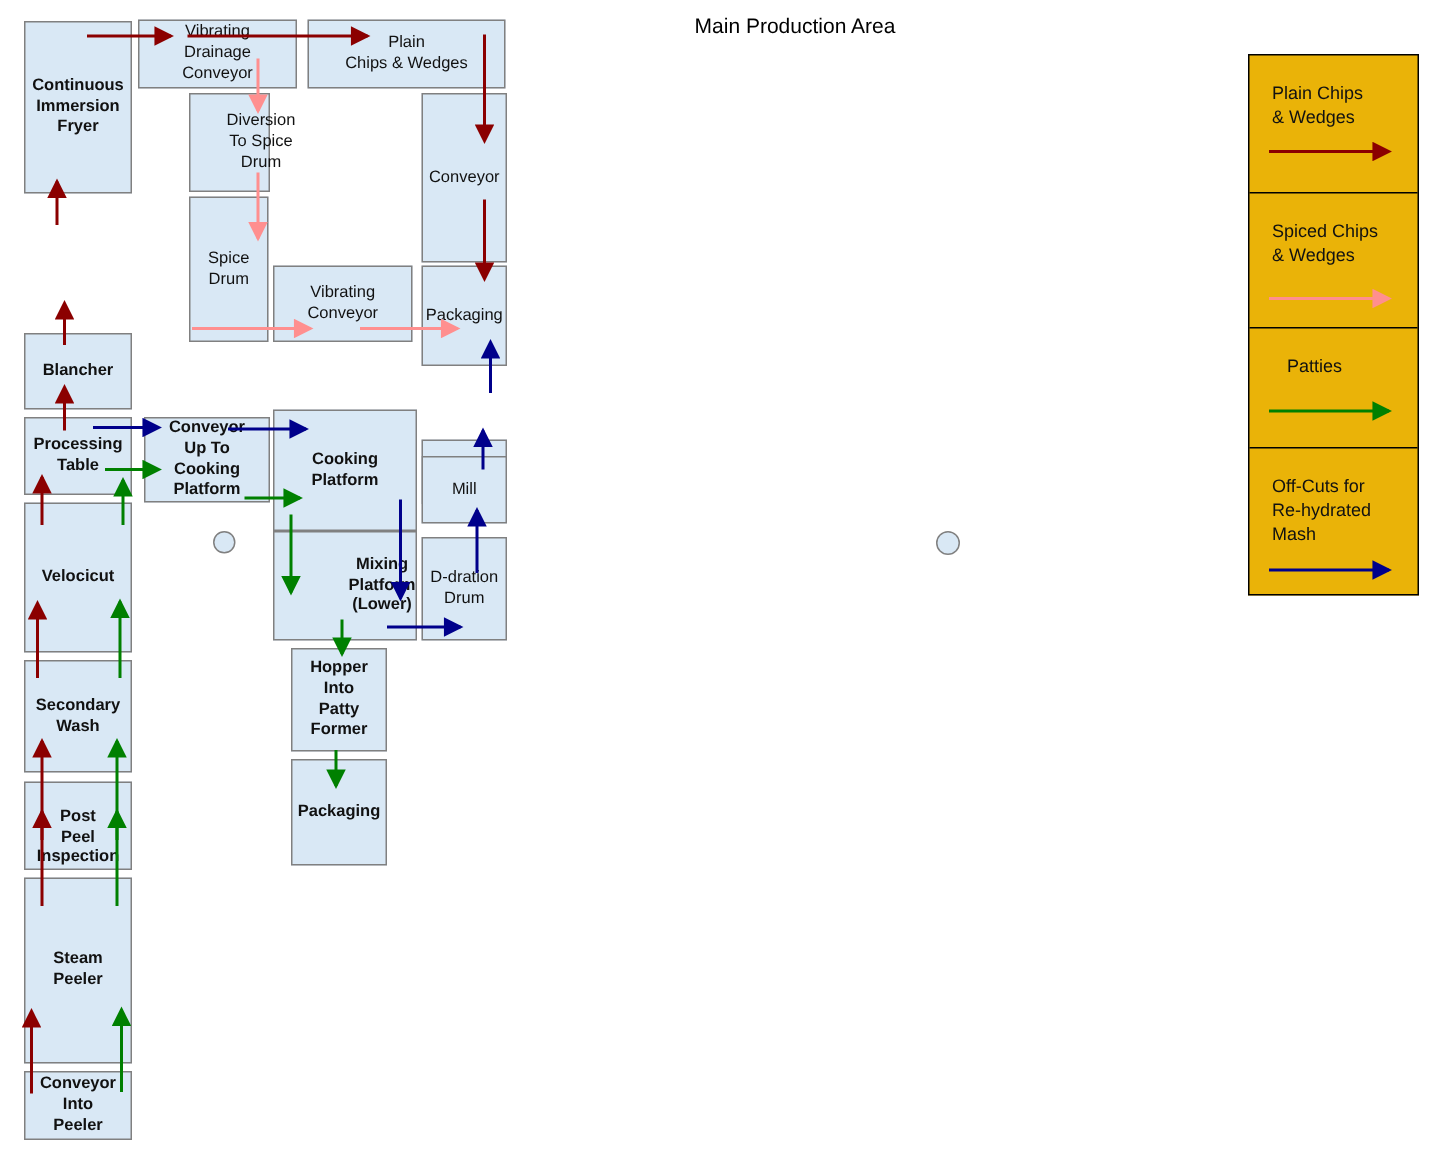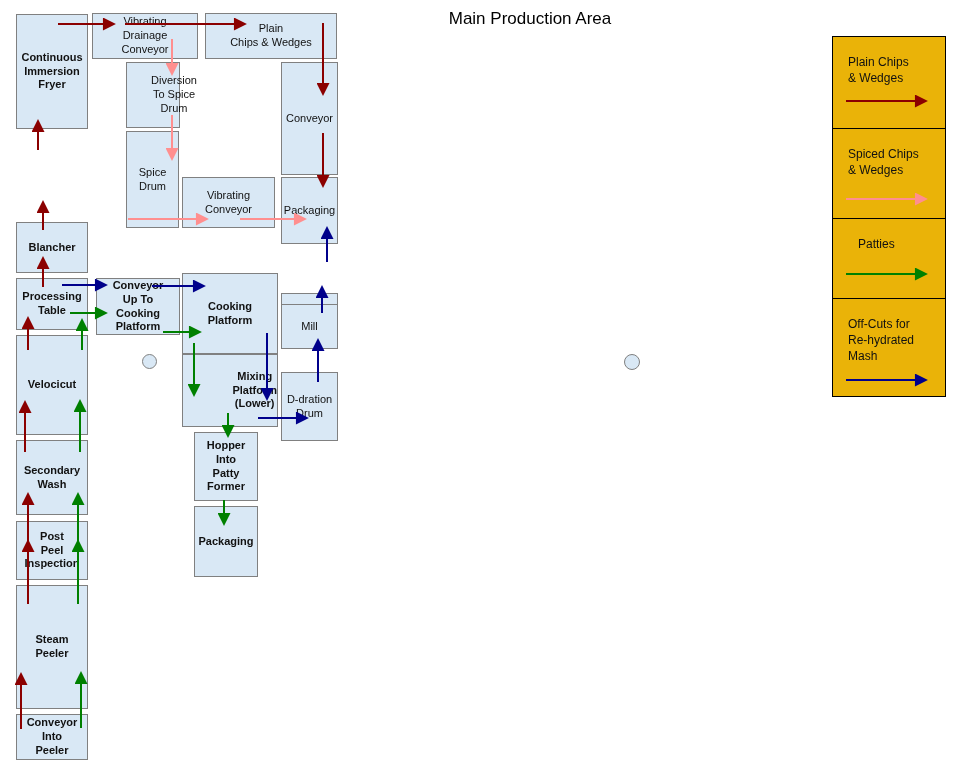--- a/index.html
+++ b/index.html
@@ -12,21 +12,21 @@
     display:flex;align-items:center;justify-content:center;text-align:center;
     font-size:11px;line-height:1.25;white-space:pre-line;box-sizing:border-box;z-index:1;
   }
   .node.bold{font-weight:bold;}
   .circle{
     position:absolute;background:var(--c-box_fill);border:1px solid var(--c-box_border);
     border-radius:50%;box-sizing:border-box;z-index:1;
   }
   #title{
     position:absolute;left:380px;top:9px;width:300px;text-align:center;
-    font-size:17px;color:#000;z-index:1;
+    font-size:14px;color:#000;z-index:1;
   }
   #legend{
     position:absolute;left:832px;top:36px;width:114px;border:1px solid #000;
     background:#eab308;box-sizing:border-box;z-index:1;
   }
   .legend-cell{position:relative;box-sizing:border-box;border-top:1px solid #000;}
   .legend-cell:first-child{border-top:none;}
   .legend-label{
     padding:17px 6px 0 15px;font-size:12px;line-height:1.35;color:#111;white-space:pre-line;
   }
@@ -50,21 +50,21 @@
 
   <div class="node bold" style="left:16px;top:14px;width:72px;height:115px;"><span>Continuous
 Immersion
 Fryer</span></div>
   <div class="node bold" style="left:16px;top:222px;width:72px;height:51px;"><span>Blancher</span></div>
   <div class="node bold" style="left:16px;top:278px;width:72px;height:52px;"><span>Processing
 Table</span></div>
   <div class="node bold" style="left:16px;top:335px;width:72px;height:100px;"><span>Velocicut</span></div>
   <div class="node bold" style="left:16px;top:440px;width:72px;height:75px;"><span>Secondary
 Wash</span></div>
-  <div class="node bold" style="left:16px;top:521px;width:72px;height:59px;"><span>Post
+  <div class="node bold" style="left:16px;top:521px;width:72px;height:59px;align-items:flex-end;"><span>Post
 Peel
 Inspection</span></div>
   <div class="node bold" style="left:16px;top:585px;width:72px;height:124px;"><span>Steam
 Peeler</span></div>
   <div class="node bold" style="left:16px;top:714px;width:72px;height:46px;"><span>Conveyor
 Into
 Peeler</span></div>
 
   <div class="node" style="left:92px;top:13px;width:106px;height:46px;"><span>Vibrating
 Drainage
@@ -77,21 +77,21 @@
 Drum</span></div>
   <div class="node" style="left:126px;top:131px;width:53px;height:97px;"><span>Spice
 Drum</span></div>
   <div class="node" style="left:182px;top:177px;width:93px;height:51px;"><span>Vibrating
 Conveyor</span></div>
 
   <div class="node" style="left:281px;top:62px;width:57px;height:113px;"><span>Conveyor</span></div>
   <div class="node" style="left:281px;top:177px;width:57px;height:67px;"><span>Packaging</span></div>
   <div class="node bold" style="left:281px;top:252px;width:57px;height:43px;margin-top:41px;"><span>Buffering</span></div>
   <div class="node" style="left:281px;top:304px;width:57px;height:45px;"><span>Mill</span></div>
-  <div class="node" style="left:281px;top:358px;width:57px;height:69px;margin-top:14px;"><span>D-dration
+  <div class="node" style="left:281px;top:358px;width:57px;height:69px;"><span>D-dration
 Drum</span></div>
 
   <div class="node bold" style="left:96px;top:278px;width:84px;height:57px;"><span>Conveyor
 Up To
 Cooking
 Platform</span></div>
   <div class="node bold" style="left:182px;top:273px;width:96px;height:81px;"><span>Cooking
 Platform</span></div>
   <div class="node bold" style="left:182px;top:354px;width:96px;height:73px;justify-content:flex-end;"><span>Mixing
 Platform

